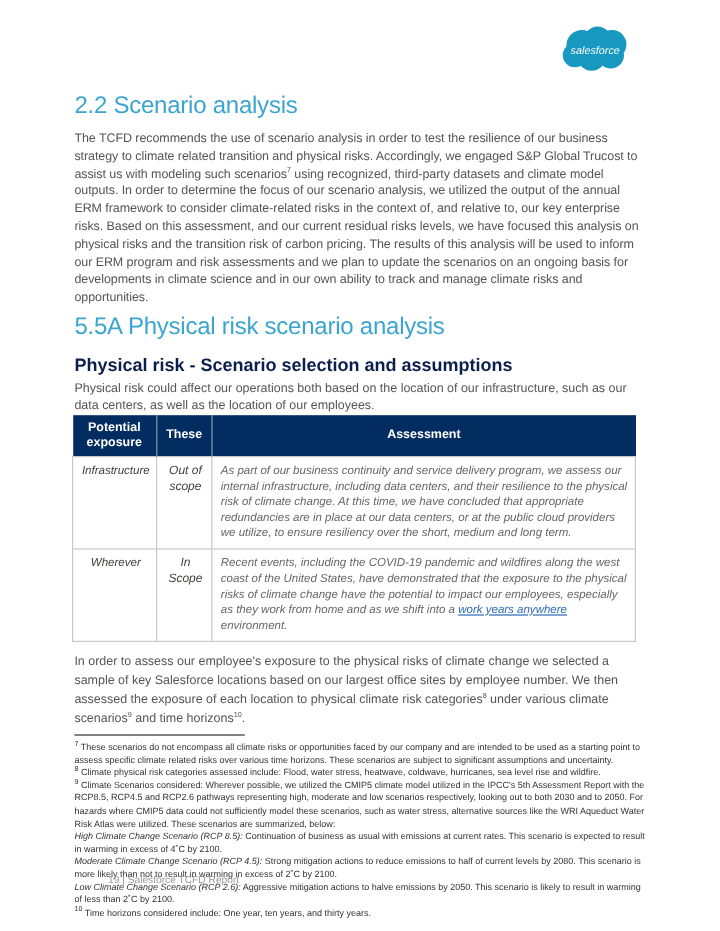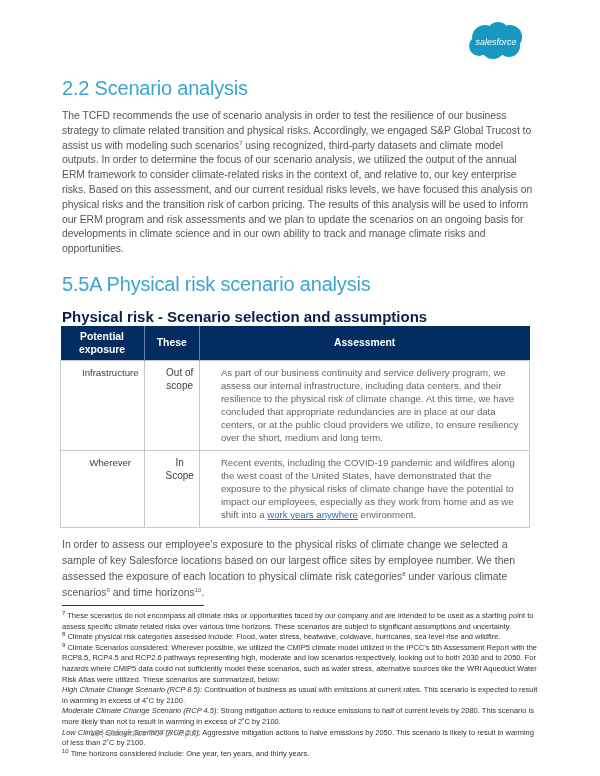--- a/index.html
+++ b/index.html
@@ -3,27 +3,27 @@
   <meta charset="utf-8">
   <style>
     * { box-sizing: border-box; margin: 0; padding: 0; }
     html, body { width: 600px; height: 776px; background: #ffffff; overflow: hidden; }
     body { font-family: "Liberation Sans", sans-serif; color: #3e3e3c; position: relative; }
     .logo { position: absolute; left: 465px; top: 18px; width: 62px; height: 44px; }
     .logo svg { width: 62px; height: 44px; display: block; }
     .page { position: absolute; left: 62px; top: 76px; width: 478px; }
     h1.sec { font-weight: normal; font-size: 20px; color: #3ba5d0; line-height: 24px; letter-spacing: -0.2px; }
     p.body { font-size: 10.4px; line-height: 14.8px; color: #555; margin-top: 9px; letter-spacing: -0.05px; }
-    h1.sub { margin-top: 15px; }
+    h1.sub { margin-top: 3px; }
     h2.bold { font-size: 15px; font-weight: bold; color: #0b1f4d; margin-top: 12px; line-height: 18px; }
     p.intro { font-size: 10.4px; line-height: 14px; color: #555; margin-top: 4px; }
     table.risk { width: 470px; border-collapse: collapse; margin-top: 0px; font-size: 9.6px; margin-left: -2px; }
     table.risk th { background: #032d60; color: #fff; font-weight: bold; font-size: 10.4px; padding: 4px 4px; text-align: center; line-height: 13px; border-right: 1px solid #6b7fa0; }
     table.risk th:last-child { border-right: none; }
-    table.risk td { border: 1px solid #c9c9c9; padding: 5px 5px 6px 21px; vertical-align: top; line-height: 13px; color: #666; }
+    table.risk td { border: 1px solid #c9c9c9; padding: 5px 5px 6px 7px; vertical-align: top; line-height: 13px; color: #666; font-style: italic; }
     table.risk td.exp { color: #3e3e3c; text-align: center; font-size: 9.6px; }
     table.risk td.scope { color: #3e3e3c; text-align: center; font-size: 10px; }
     .link { color: #2d6bb5; text-decoration: underline; }
     p.para2 { font-size: 10.4px; line-height: 16px; color: #555; margin-top: 9px; }
     sup { font-size: 6px; vertical-align: super; line-height: 0; }
     hr.fn-rule { border: none; border-top: 1.5px solid #333; width: 142px; margin-top: 4px; }
     .fn { font-size: 7.5px; line-height: 10.6px; color: #333; }
     .fn-wrap { margin-top: 5px; }
     .fn i { font-style: italic; }
     .footer { position: absolute; left: 62px; top: 728px; font-size: 8.5px; color: #9a9a9a; padding-left: 28px; }
@@ -44,20 +44,21 @@
     <text x="31" y="27" text-anchor="middle" fill="#ffffff" font-size="9" font-style="italic" font-family="Liberation Sans, sans-serif">salesforce</text>
   </svg>
 </div>
 
 <div class="page">
   <h1 class="sec">2.2 Scenario analysis</h1>
   <p class="body"><span>The TCFD recommends the use of scenario analysis in order to test the resilience of our business strategy to climate related transition and physical risks. Accordingly, we engaged S&amp;P Global Trucost to assist us with modeling such scenarios</span><sup>7</sup><span> using recognized, third-party datasets and climate model outputs. In order to determine the focus of our scenario analysis, we utilized the output of the annual ERM framework to consider climate-related risks in the context of, and relative to, our key enterprise risks. Based on this assessment, and our current residual risks levels, we have focused this analysis on physical risks and the transition risk of carbon pricing. The results of this analysis will be used to inform our ERM program and risk assessments and we plan to update the scenarios on an ongoing basis for developments in climate science and in our own ability to track and manage climate risks and opportunities.</span></p>
 
   <h1 class="sec sub">5.5A Physical risk scenario analysis</h1>
   <h2 class="bold">Physical risk - Scenario selection and assumptions</h2>
+  <p class="intro">Physical risk could affect our operations both based on the location of our infrastructure, such as our data centers, as well as the location of our employees.</p>
 
   <table class="risk">
     <colgroup>
         <col style="width:70px">
         <col style="width:46px">
         <col>
       </colgroup>
     <thead>
       <tr>
         <th>Potential exposure</th>

